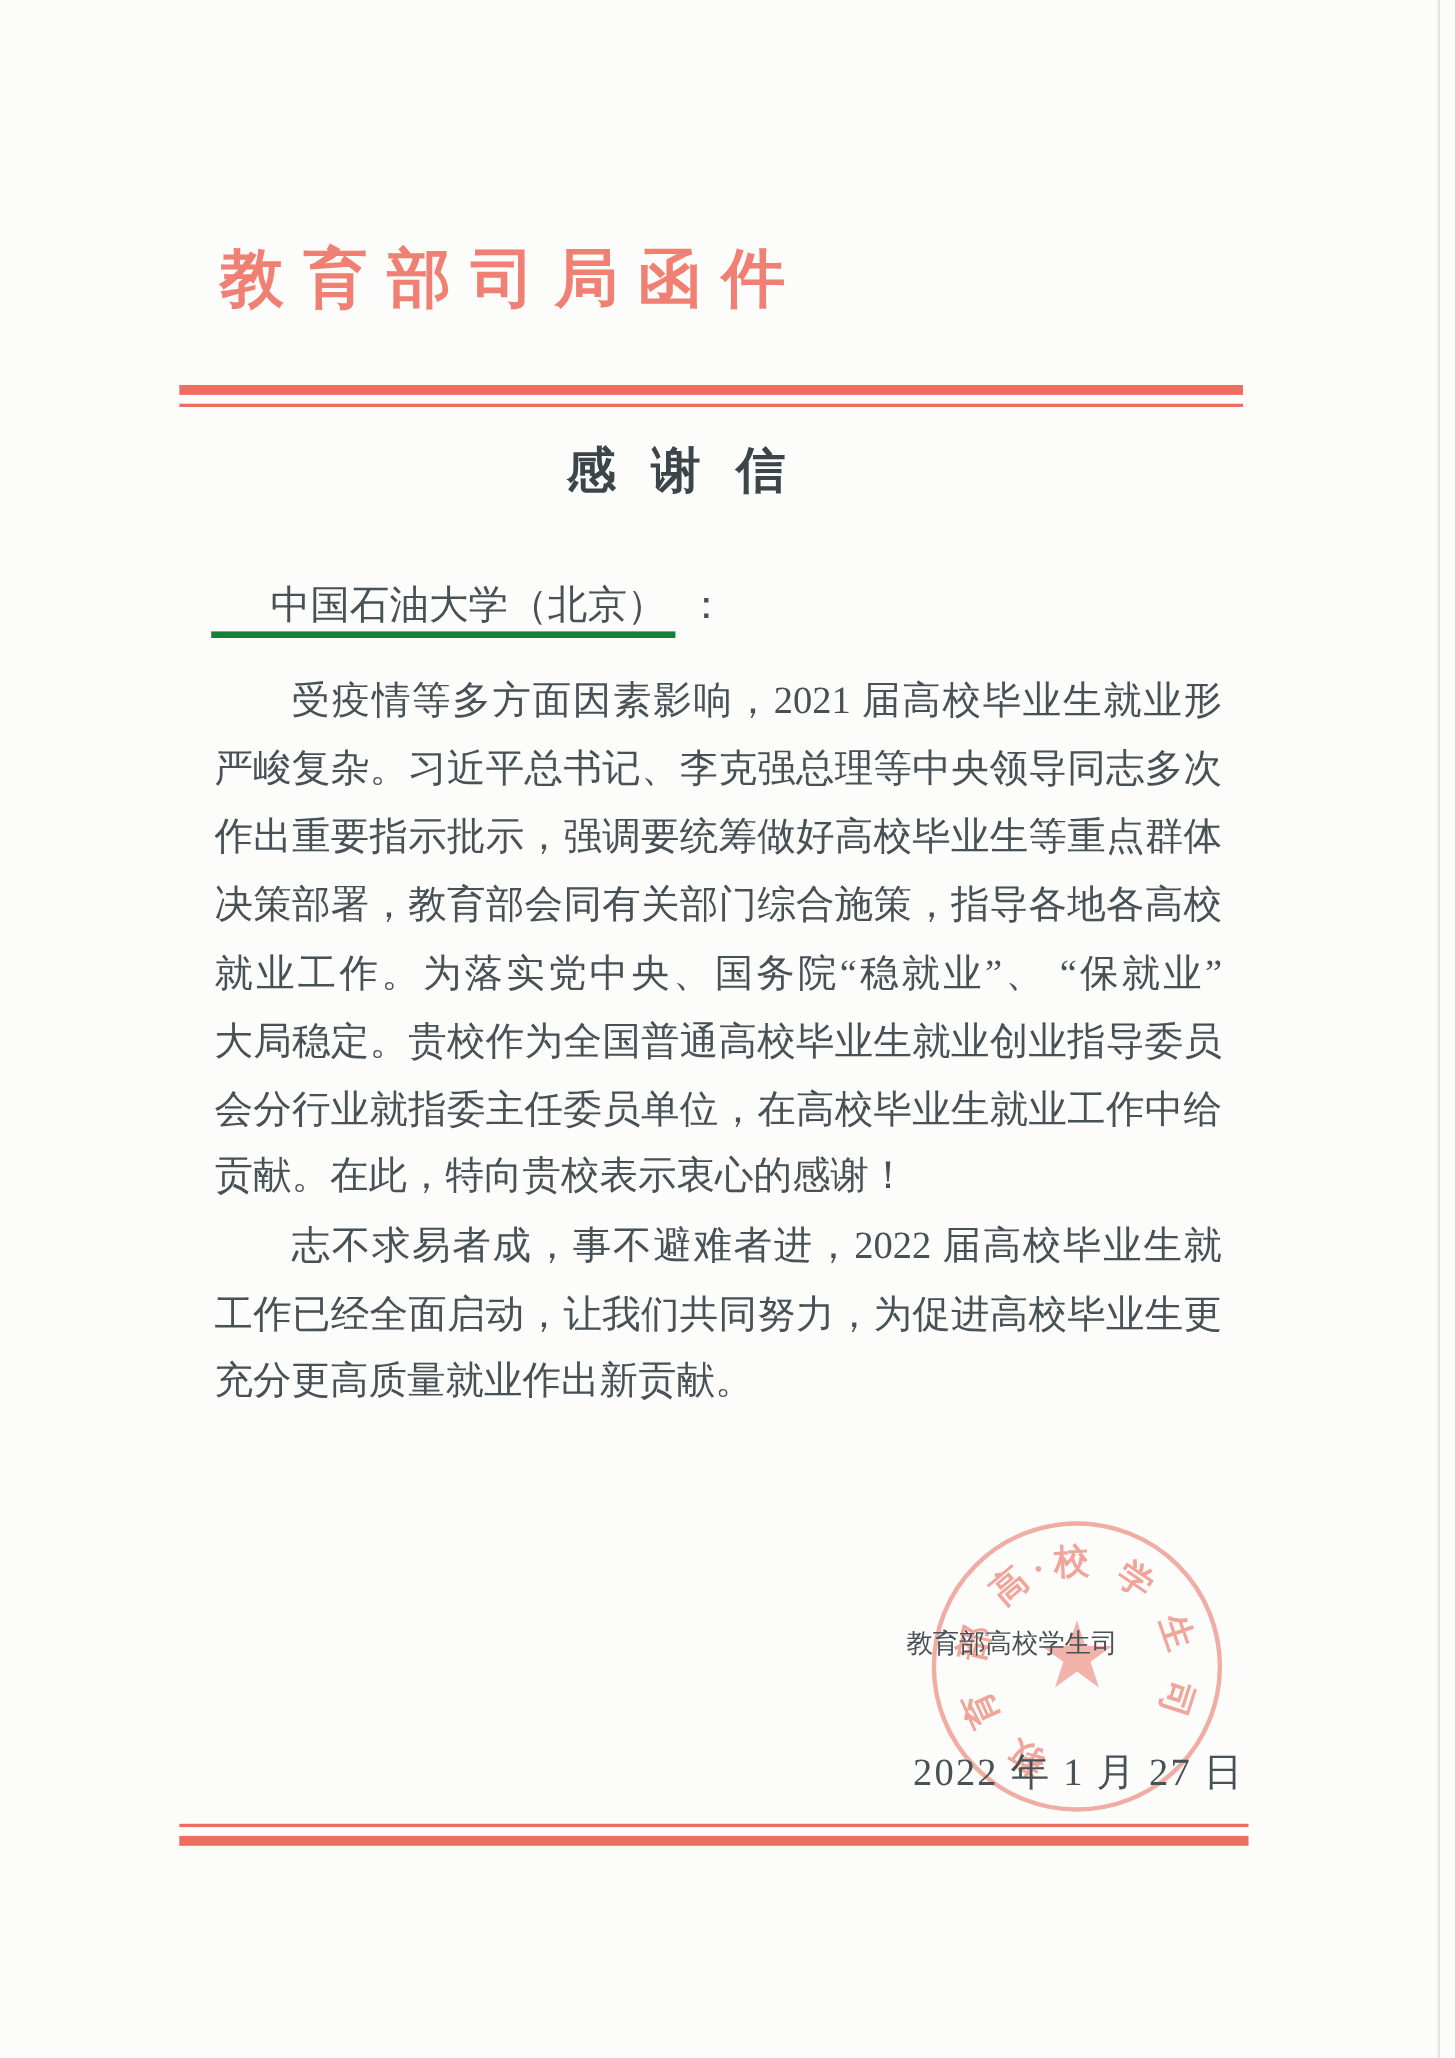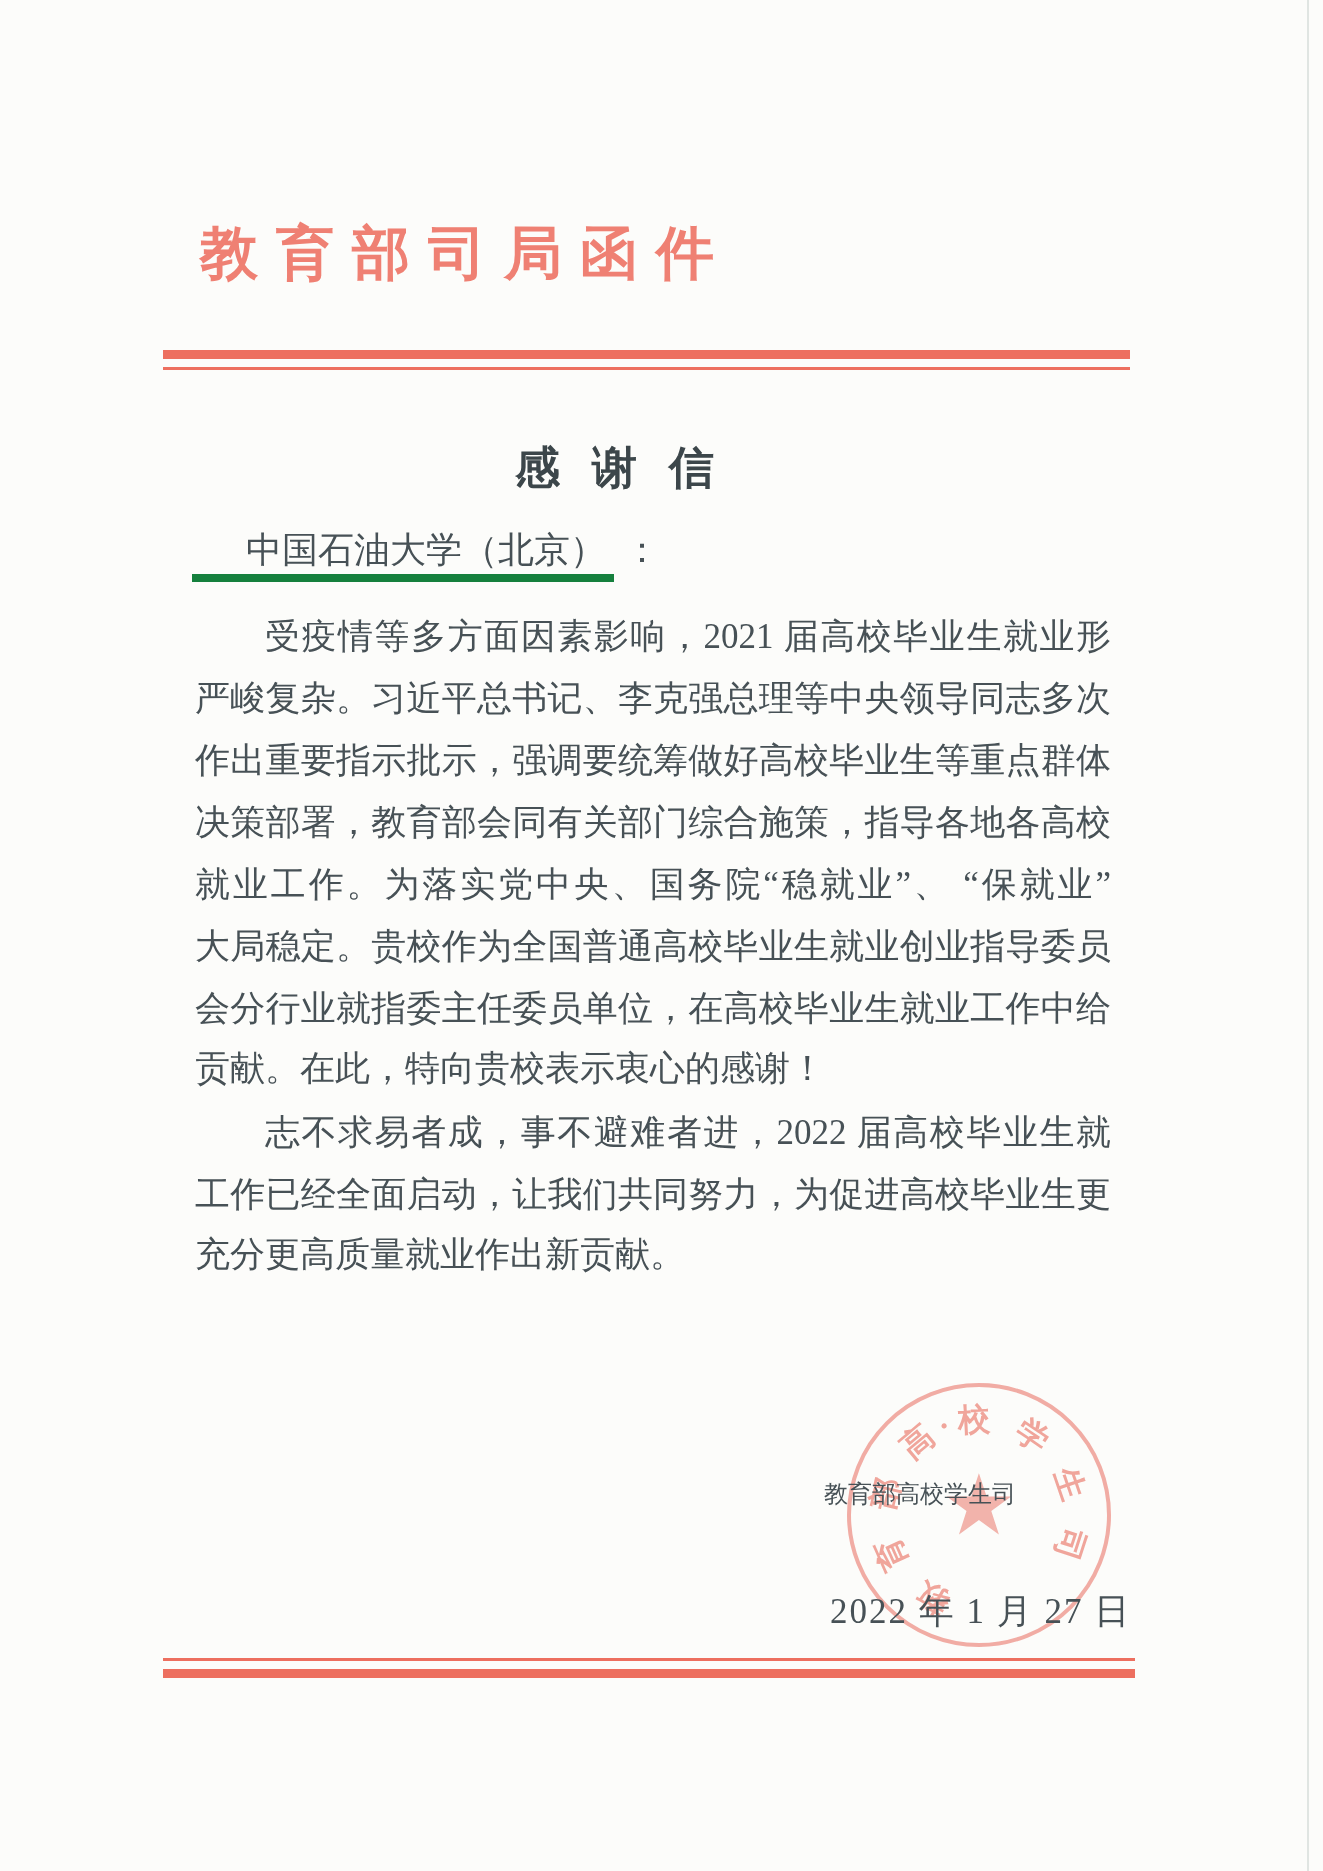--- a/index.html
+++ b/index.html
@@ -29,32 +29,31 @@
   .rule-top-thick    { top: 350px;  left: 163px; width: 967px; height: 9px; }
   .rule-top-thin     { top: 367px;  left: 163px; width: 967px; height: 3px; }
   .rule-bottom-thin  { top: 1658px; left: 163px; width: 972px; height: 3px; }
   .rule-bottom-thick { top: 1669px; left: 163px; width: 972px; height: 9px; }
   
   .subtitle {
     position: absolute; top: 398px; left: 163px; width: 967px;
     text-align: center; padding-right: 32px; box-sizing: border-box;
     font-size: 45px; font-weight: bold; letter-spacing: 32px;
     color: var(--title-ink);
-    margin-top: 40px;
   }
   
   .salutation {
     position: absolute; top: 528px; left: 192px;
     font-size: 36px; color: var(--body-ink); line-height: 44px;
     white-space: nowrap;
   }
   .sal-name {
     display: inline-block;
     padding: 0 8px 2px 54px;
-    border-bottom: 8px solid #15803d;
+    border-bottom: 6px solid #15803d;
     text-align: right;
   }
   .sal-colon { display:inline-block; padding-left: 10px; }
   
   .body {
     position: absolute; top: 606px; left: 195px; width: 916px;
     font-size: 35px; line-height: 62px; color: var(--body-ink);
   }
   .body-line { text-align: justify; text-align-last: justify; height: 62px; overflow: hidden; }
   .body-line.indent   { text-indent: 70px; }

